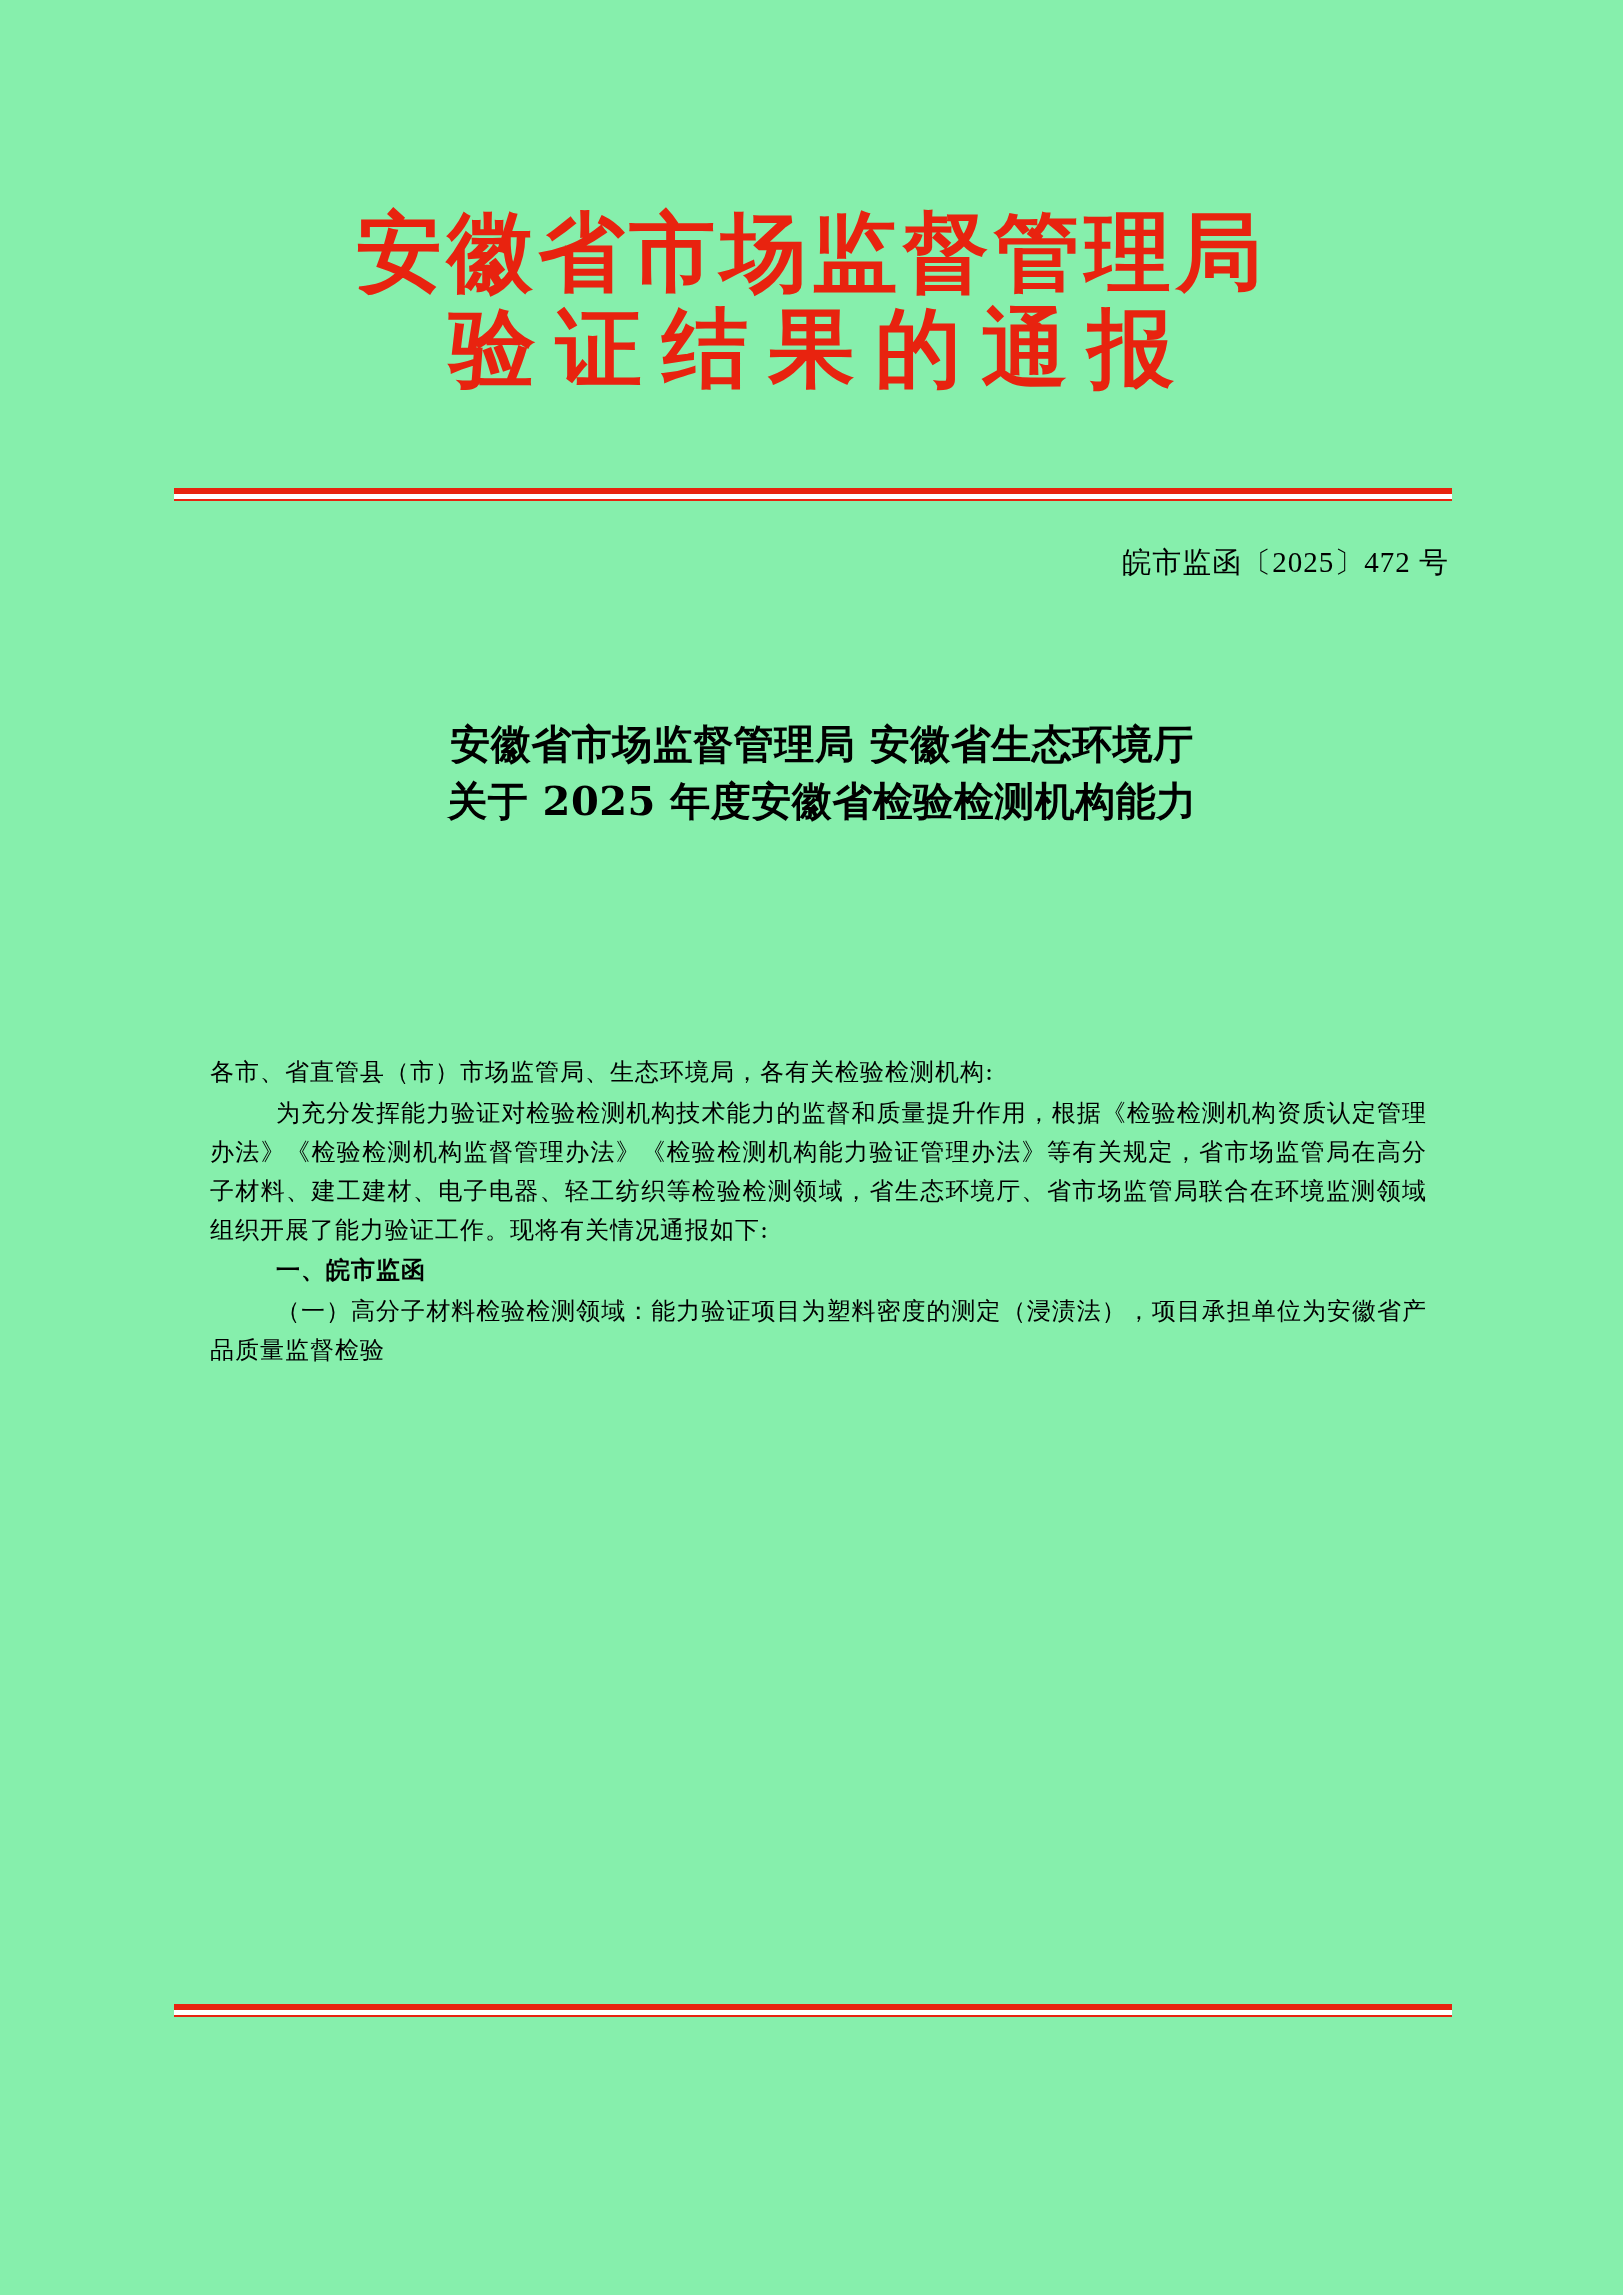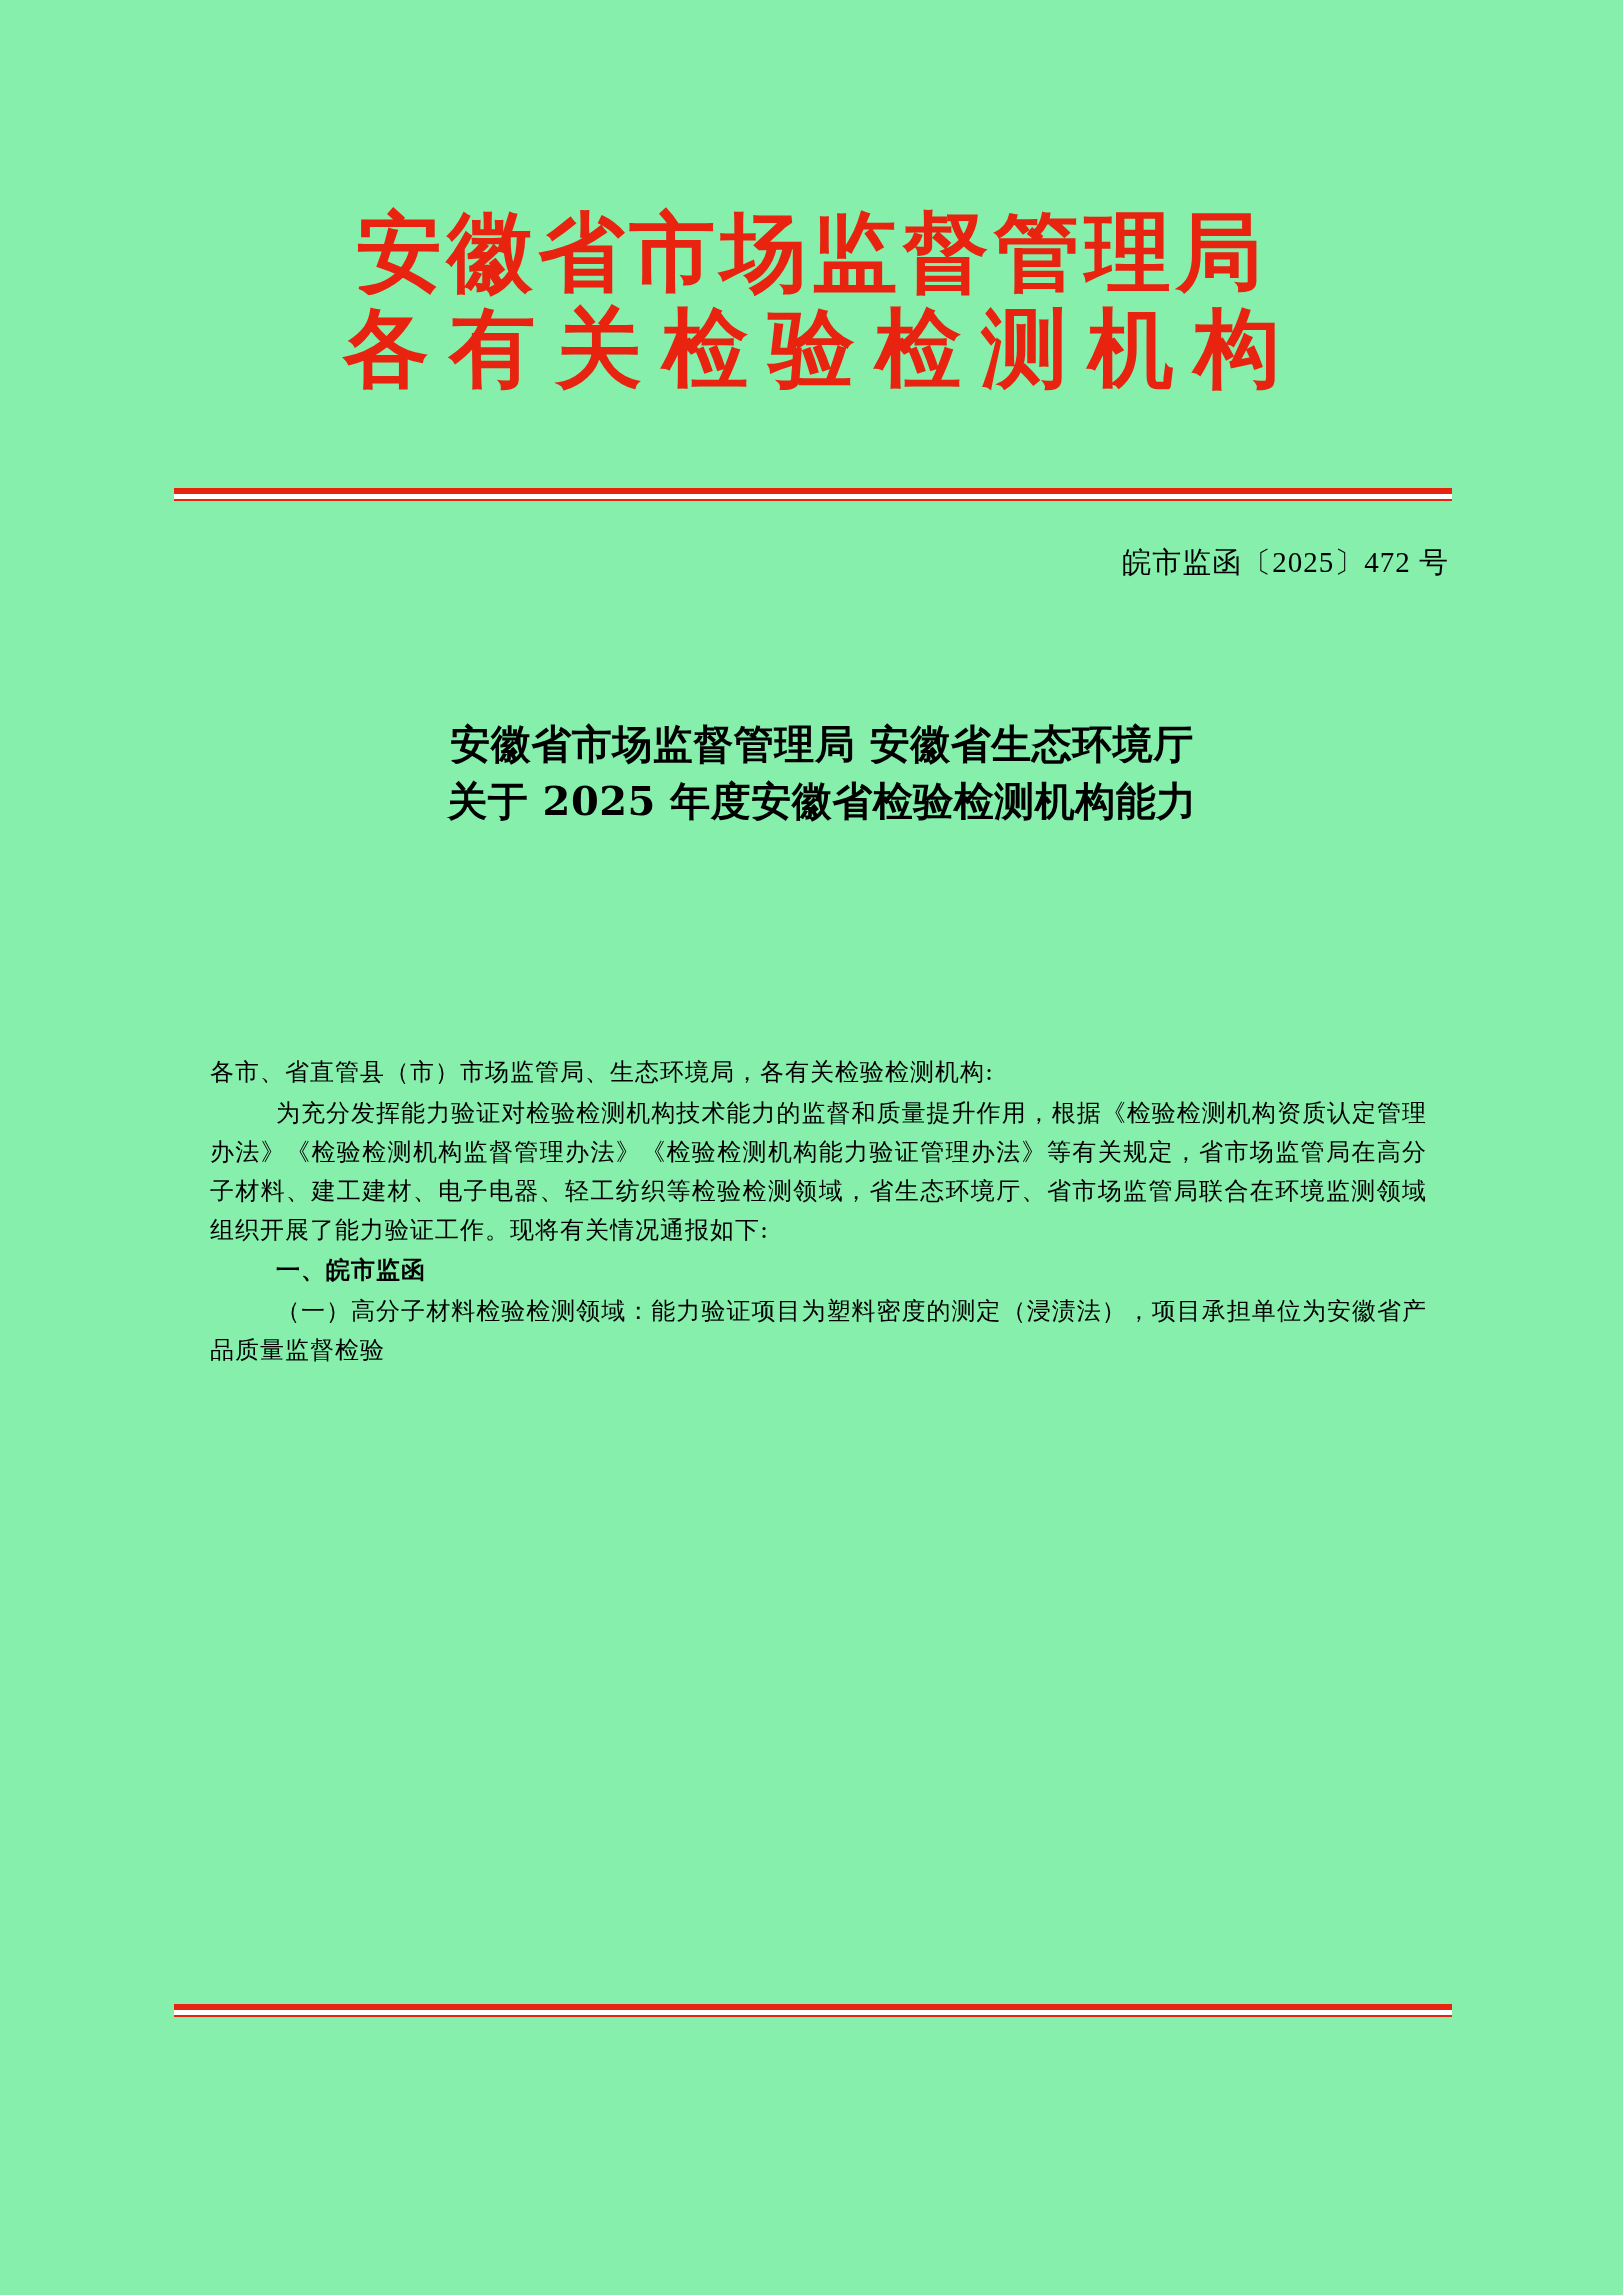--- a/index.html
+++ b/index.html
@@ -138,21 +138,21 @@
     background: #e8230f;
   }
 </style>
 </head>
 <body>
 
 <div class="page">
 
   <div class="letterhead">
     <div class="lh-line lh-line-1">安徽省市场监督管理局</div>
-    <div class="lh-line lh-line-2">各有关检验检测机构</div>
+    <div class="lh-line lh-line-2">验证结果的通报</div>
   </div>
 
   <div class="red-rule-top">
     <div class="thick"></div>
     <div class="gap"></div>
     <div class="thin"></div>
   </div>
 
   <div class="doc-number">皖市监函〔2025〕472 号</div>
 

